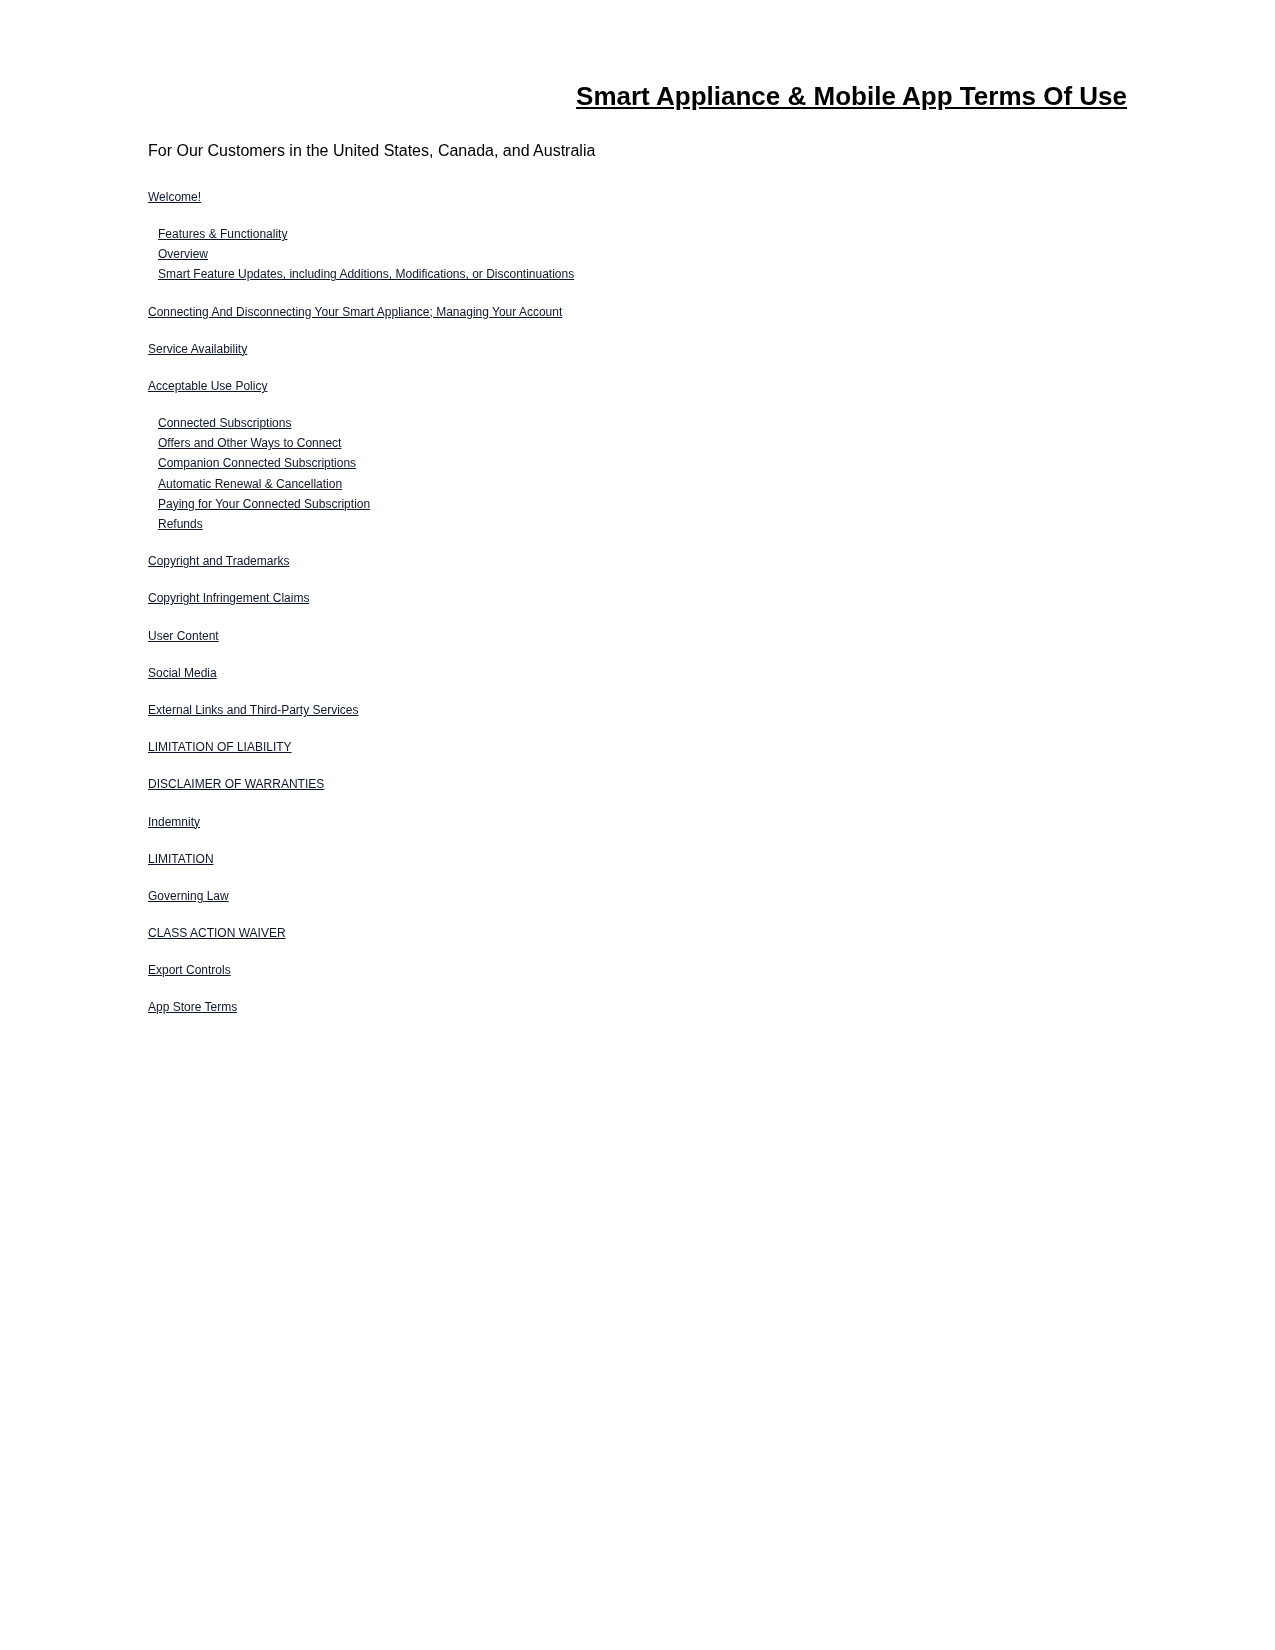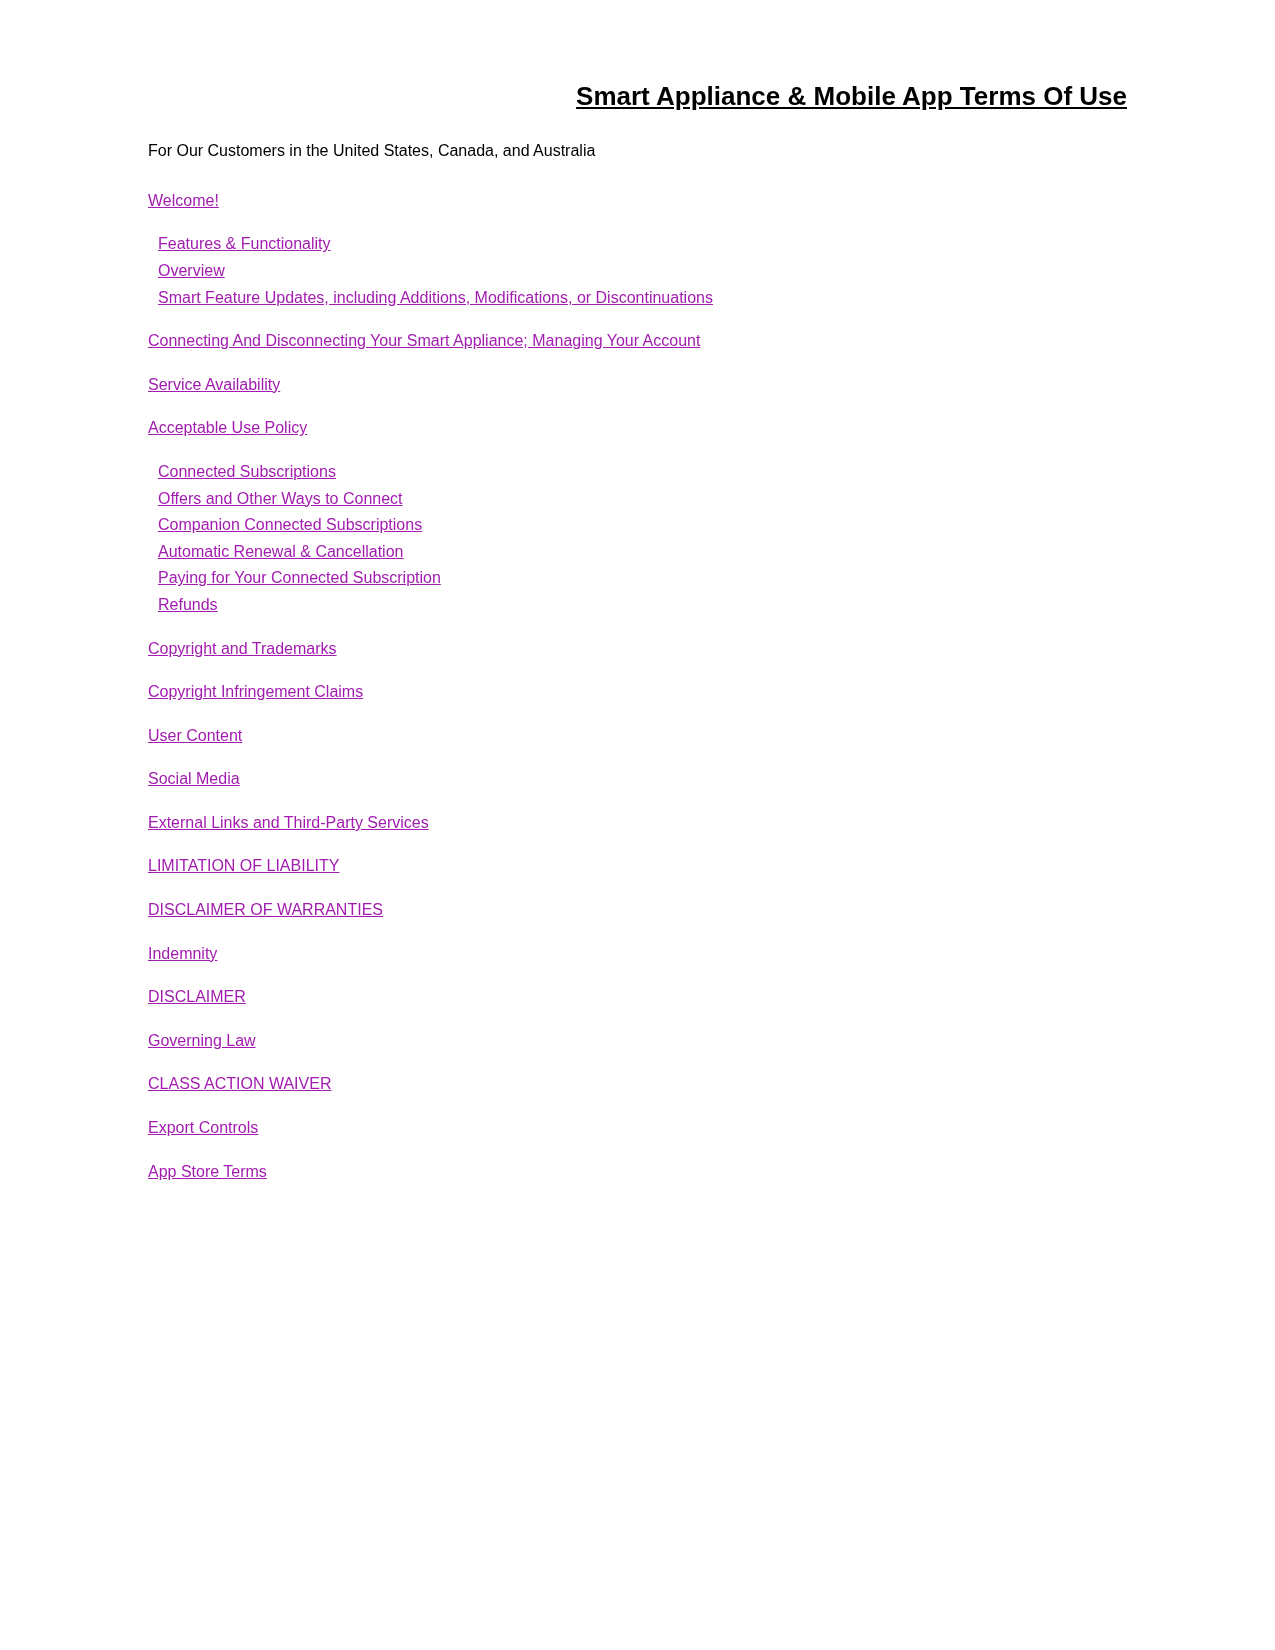--- a/index.html
+++ b/index.html
@@ -32,23 +32,23 @@
       margin-bottom: 28px;
       font-weight: normal;
     }
 
     .toc-section {
       margin-bottom: 0;
     }
 
     .toc-link {
       display: block;
-      color: #a21caf;
+      color: #0f172a;
       text-decoration: underline;
-      font-size: 16px;
+      font-size: 12px;
       line-height: 1.6;
       margin-bottom: 2px;
       cursor: pointer;
     }
 
     .toc-group {
       margin-bottom: 18px;
     }
 
     .toc-group .toc-link {
@@ -127,21 +127,21 @@
 
   <div class="toc-standalone">
     <a class="toc-link">DISCLAIMER OF WARRANTIES</a>
   </div>
 
   <div class="toc-standalone">
     <a class="toc-link">Indemnity</a>
   </div>
 
   <div class="toc-standalone">
-    <a class="toc-link">DISCLAIMER</a>
+    <a class="toc-link">LIMITATION</a>
   </div>
 
   <div class="toc-standalone">
     <a class="toc-link">Governing Law</a>
   </div>
 
   <div class="toc-standalone">
     <a class="toc-link">CLASS ACTION WAIVER</a>
   </div>
 

